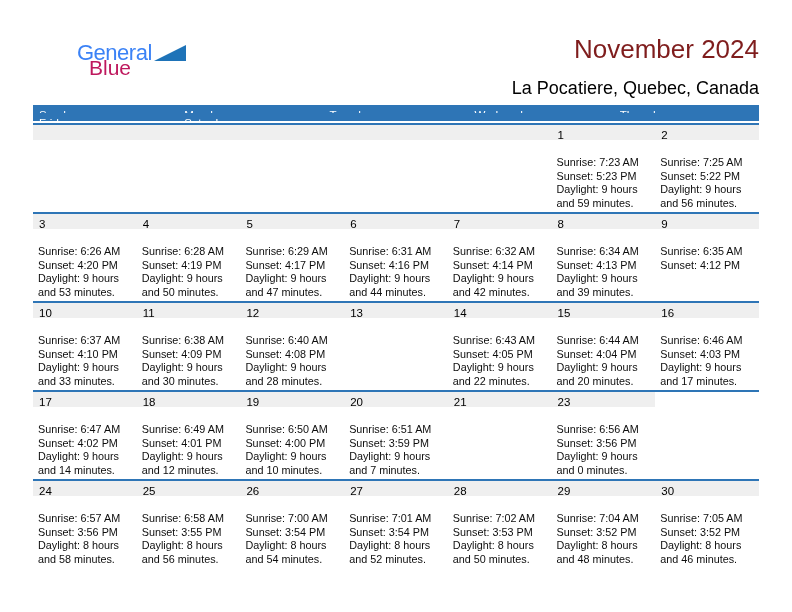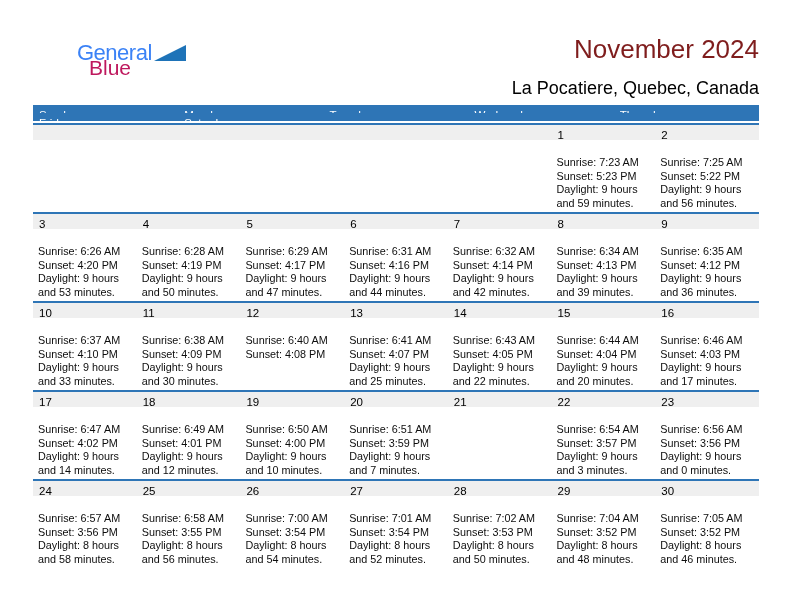--- a/index.html
+++ b/index.html
@@ -143,21 +143,20 @@
               <div>Sunrise: 6:34 AM</div>
               <div>Sunset: 4:13 PM</div>
               <div>Daylight: 9 hours and 39 minutes.</div>
             </div>
           </div>
           <div class="cell">
             <div class="band"><span class="daynum">9</span></div>
             <div class="details">
               <div>Sunrise: 6:35 AM</div>
               <div>Sunset: 4:12 PM</div>
-              <div>Daylight: 9 hours and 36 minutes.</div>
             </div>
           </div>
         </div>
         <div class="week">
           <div class="cell">
             <div class="band"><span class="daynum">10</span></div>
             <div class="details">
               <div>Sunrise: 6:37 AM</div>
               <div>Sunset: 4:10 PM</div>
               <div>Daylight: 9 hours and 33 minutes.</div>
@@ -169,29 +168,25 @@
               <div>Sunrise: 6:38 AM</div>
               <div>Sunset: 4:09 PM</div>
               <div>Daylight: 9 hours and 30 minutes.</div>
             </div>
           </div>
           <div class="cell">
             <div class="band"><span class="daynum">12</span></div>
             <div class="details">
               <div>Sunrise: 6:40 AM</div>
               <div>Sunset: 4:08 PM</div>
+              <div>Daylight: 9 hours and 28 minutes.</div>
             </div>
           </div>
           <div class="cell">
             <div class="band"><span class="daynum">13</span></div>
-            <div class="details">
-              <div>Sunrise: 6:41 AM</div>
-              <div>Sunset: 4:07 PM</div>
-              <div>Daylight: 9 hours and 25 minutes.</div>
-            </div>
           </div>
           <div class="cell">
             <div class="band"><span class="daynum">14</span></div>
             <div class="details">
               <div>Sunrise: 6:43 AM</div>
               <div>Sunset: 4:05 PM</div>
               <div>Daylight: 9 hours and 22 minutes.</div>
             </div>
           </div>
           <div class="cell">
@@ -241,28 +236,20 @@
             <div class="details">
               <div>Sunrise: 6:51 AM</div>
               <div>Sunset: 3:59 PM</div>
               <div>Daylight: 9 hours and 7 minutes.</div>
             </div>
           </div>
           <div class="cell">
             <div class="band"><span class="daynum">21</span></div>
           </div>
           <div class="cell">
-            <div class="band"><span class="daynum">22</span></div>
-            <div class="details">
-              <div>Sunrise: 6:54 AM</div>
-              <div>Sunset: 3:57 PM</div>
-              <div>Daylight: 9 hours and 3 minutes.</div>
-            </div>
-          </div>
-          <div class="cell">
             <div class="band"><span class="daynum">23</span></div>
             <div class="details">
               <div>Sunrise: 6:56 AM</div>
               <div>Sunset: 3:56 PM</div>
               <div>Daylight: 9 hours and 0 minutes.</div>
             </div>
           </div>
         </div>
         <div class="week">
           <div class="cell">

